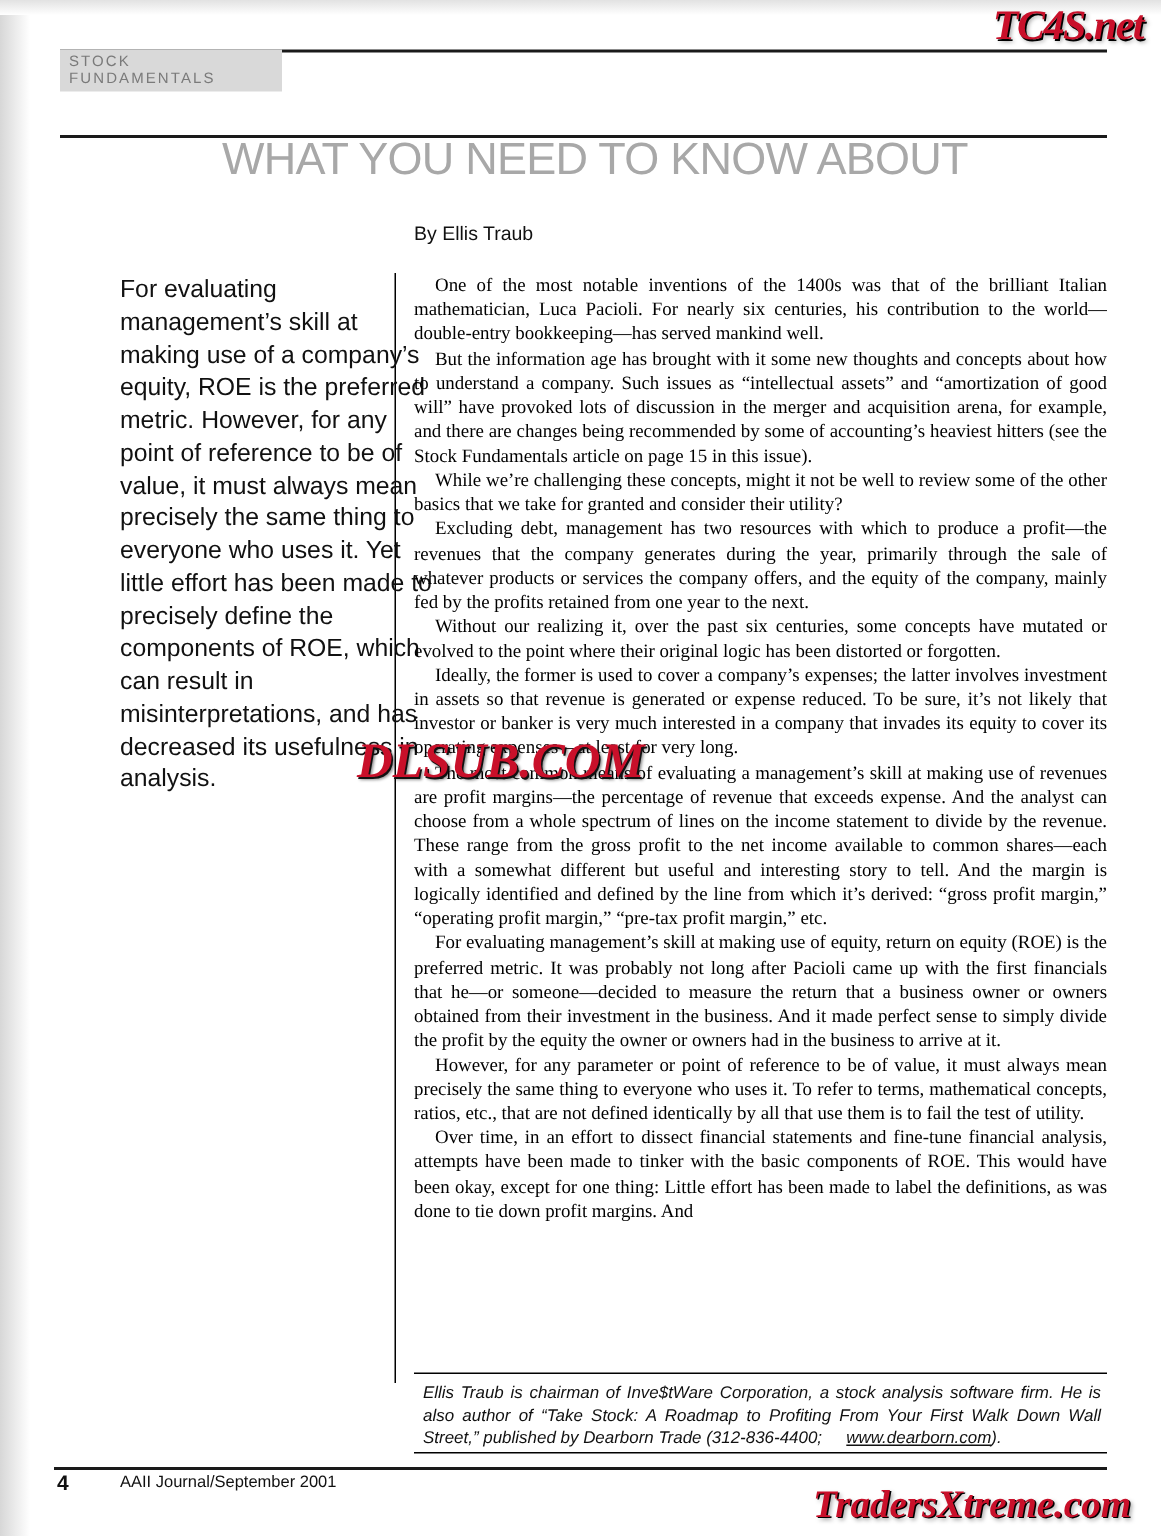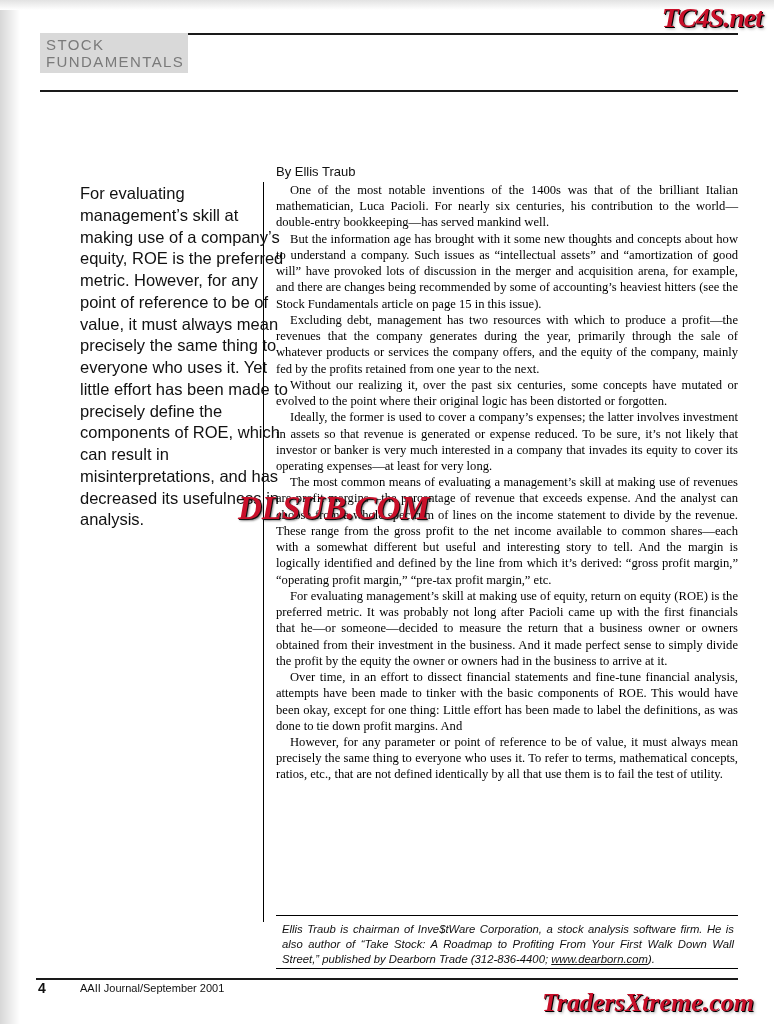--- a/index.html
+++ b/index.html
@@ -35,21 +35,21 @@
     z-index: 40;
   }
   
   .kicker {
     position: absolute;
     left: 40px;
     top: 33px;
     background: #d9d9d9;
     color: #7a7a7a;
     font-family: "Liberation Sans", sans-serif;
-    font-size: 15px;
+    font-size: 10px;
     letter-spacing: 1.4px;
     padding: 3px 10px 3px 6px;
     width: 148px;
     box-sizing: border-box;
   }
   .rule-top {
     position: absolute;
     left: 40px;
     right: 36px;
     top: 33px;
@@ -86,21 +86,20 @@
     letter-spacing: -0.5px;
     white-space: nowrap;
   }
   .byline {
     position: absolute;
     left: 276px;
     top: 148px;
     font-family: "Liberation Sans", sans-serif;
     font-size: 13px;
     color: #111;
-    margin-top: 16px;
   }
   
   .deck {
     position: absolute;
     left: 40px;
     top: 183px;
     width: 212px;
     font-family: "Liberation Sans", sans-serif;
     font-size: 16.5px;
     line-height: 1.32;
@@ -148,20 +147,21 @@
     top: 922px;
     font-family: "Liberation Sans", sans-serif;
     font-style: italic;
     font-size: 11.3px;
     line-height: 1.32;
     color: #111;
     text-align: justify;
   }
   .bio .link {
     text-decoration: underline;
+    margin-left: 13px;
   }
   .bio-rule-bottom {
     position: absolute;
     left: 276px;
     right: 36px;
     top: 968px;
     height: 1px;
     background: #000;
   }
   
@@ -239,37 +239,39 @@
 
   <div class="edge-left"></div>
   <div class="edge-top"></div>
 
   <div class="rule-top"></div>
   <div class="kicker">STOCK FUNDAMENTALS</div>
 
   <div class="wm-top">TC4S.net</div>
 
   <div class="rule-head"></div>
+  <div class="subhead">WHAT YOU NEED TO KNOW ABOUT</div>
 
   <div class="byline">By Ellis Traub</div>
 
   <div class="col-rule"></div>
 
   <div class="deck">For evaluating management’s skill at making use of a company’s equity, ROE is the preferred metric. However, for any point of reference to be of value, it must always mean precisely the same thing to everyone who uses it. Yet little effort has been made to precisely define the components of ROE, which can result in misinterpretations, and has decreased its usefulness in analysis.</div>
 
   <div class="bodycol">
     <p>One of the most notable inventions of the 1400s was that of the brilliant Italian mathematician, Luca Pacioli. For nearly six centuries, his contribution to the world—double-entry bookkeeping—has served mankind well.</p>
     <p>But the information age has brought with it some new thoughts and concepts about how to understand a company. Such issues as “intellectual assets” and “amortization of good will” have provoked lots of discussion in the merger and acquisition arena, for example, and there are changes being recommended by some of accounting’s heaviest hitters (see the Stock Fundamentals article on page 15 in this issue).</p>
+    <p>While we’re challenging these concepts, might it not be well to review some of the other basics that we take for granted and consider their utility?</p>
     <p>Excluding debt, management has two resources with which to produce a profit—the revenues that the company generates during the year, primarily through the sale of whatever products or services the company offers, and the equity of the company, mainly fed by the profits retained from one year to the next.</p>
     <p>Without our realizing it, over the past six centuries, some concepts have mutated or evolved to the point where their original logic has been distorted or forgotten.</p>
     <p>Ideally, the former is used to cover a company’s expenses; the latter involves investment in assets so that revenue is generated or expense reduced. To be sure, it’s not likely that investor or banker is very much interested in a company that invades its equity to cover its operating expenses—at least for very long.</p>
     <p>The most common means of evaluating a management’s skill at making use of revenues are profit margins—the percentage of revenue that exceeds expense. And the analyst can choose from a whole spectrum of lines on the income statement to divide by the revenue. These range from the gross profit to the net income available to common shares—each with a somewhat different but useful and interesting story to tell. And the margin is logically identified and defined by the line from which it’s derived: “gross profit margin,” “operating profit margin,” “pre-tax profit margin,” etc.</p>
     <p>For evaluating management’s skill at making use of equity, return on equity (ROE) is the preferred metric. It was probably not long after Pacioli came up with the first financials that he—or someone—decided to measure the return that a business owner or owners obtained from their investment in the business. And it made perfect sense to simply divide the profit by the equity the owner or owners had in the business to arrive at it.</p>
+    <p>However, for any parameter or point of reference to be of value, it must always mean precisely the same thing to everyone who uses it. To refer to terms, mathematical concepts, ratios, etc., that are not defined identically by all that use them is to fail the test of utility.</p>
     <p>Over time, in an effort to dissect financial statements and fine-tune financial analysis, attempts have been made to tinker with the basic components of ROE. This would have been okay, except for one thing: Little effort has been made to label the definitions, as was done to tie down profit margins. And</p>
-    <p>However, for any parameter or point of reference to be of value, it must always mean precisely the same thing to everyone who uses it. To refer to terms, mathematical concepts, ratios, etc., that are not defined identically by all that use them is to fail the test of utility.</p>
   </div>
 
   <div class="wm-mid">DLSUB.COM</div>
 
   <div class="bio-rule-top"></div>
   <div class="bio"><span>Ellis Traub is chairman of Inve$tWare Corporation, a stock analysis software firm. He is also author of “Take Stock: A Roadmap to Profiting From Your First Walk Down Wall Street,” published by Dearborn Trade (312-836-4400; </span><span class="link">www.dearborn.com</span><span>).</span></div>
   <div class="bio-rule-bottom"></div>
 
   <div class="folio-rule"></div>
   <div class="folio-num">4</div>

